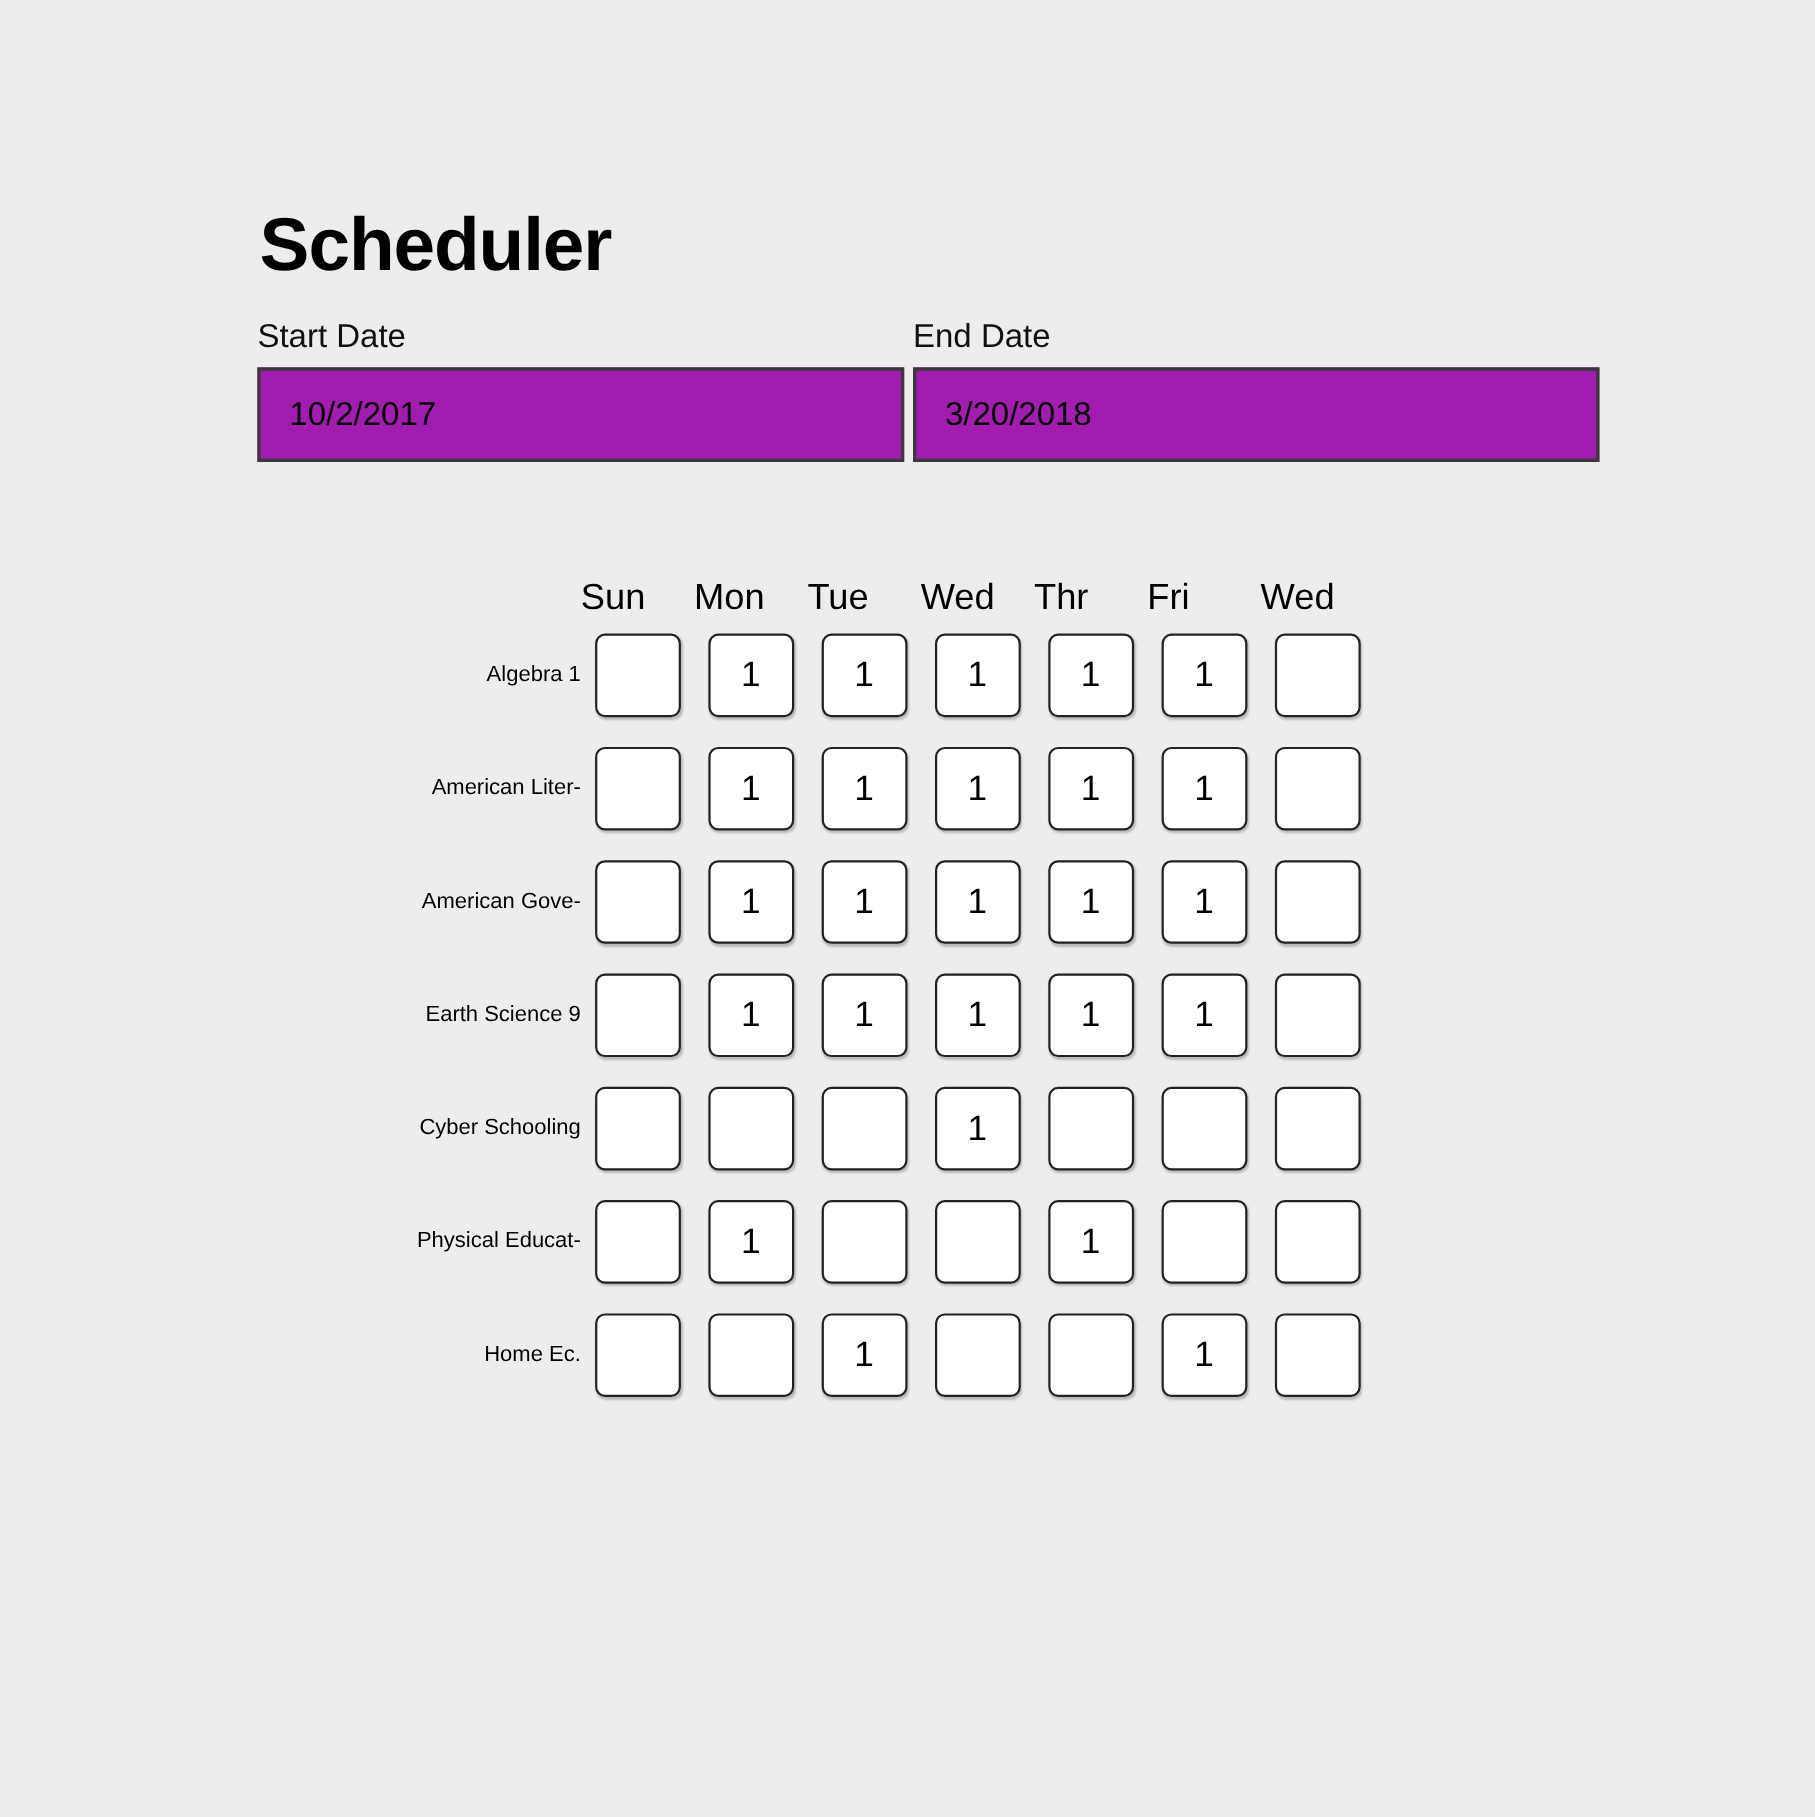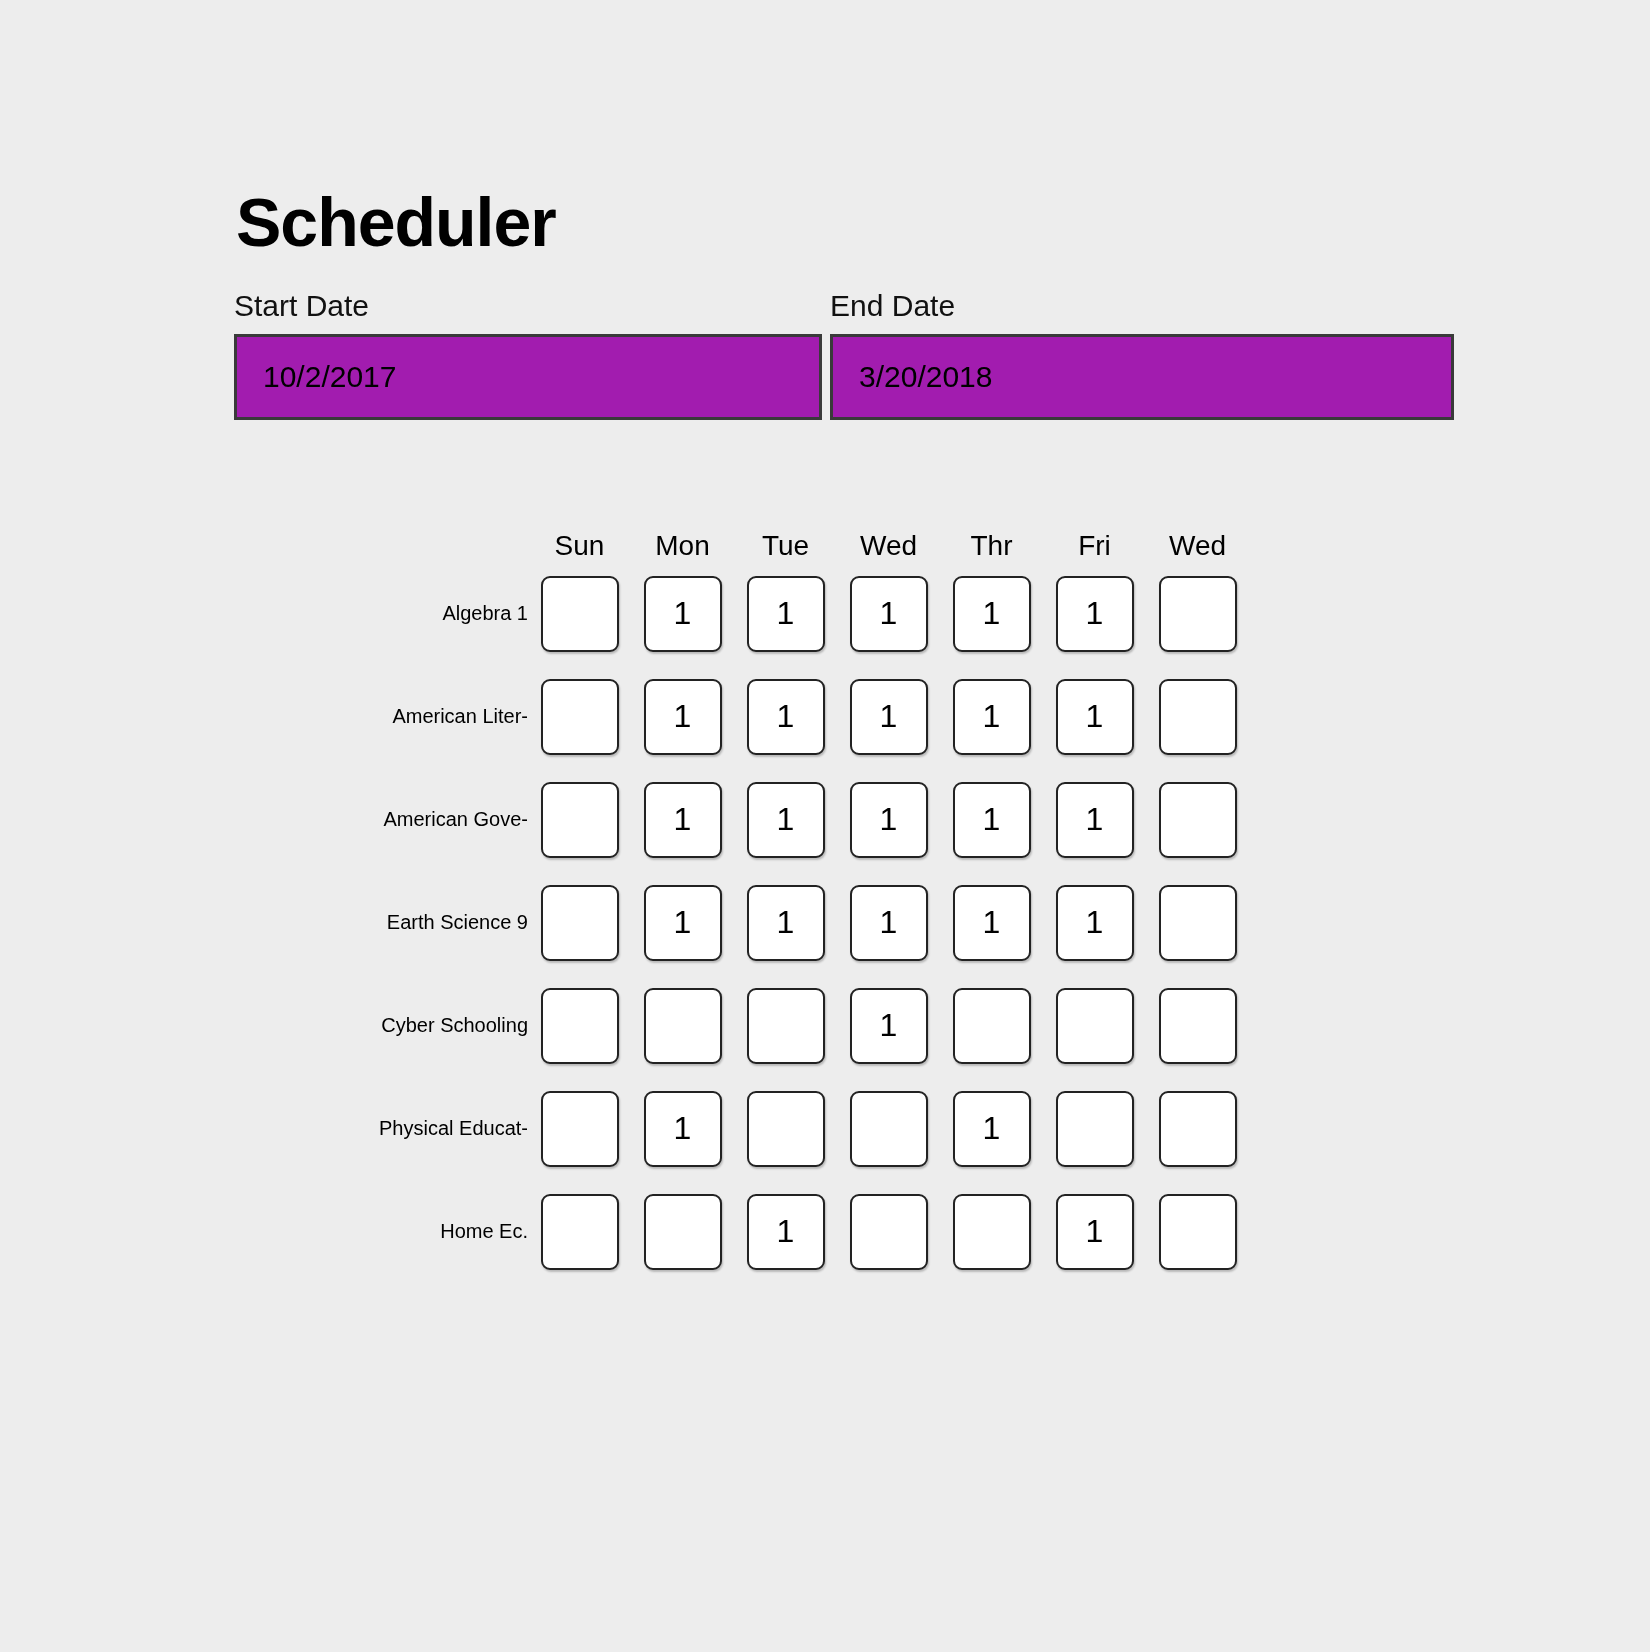--- a/index.html
+++ b/index.html
@@ -82,24 +82,24 @@
   }
 
   .corner-cell {
     width: 296px;
     height: 62px;
   }
 
   th.day-header {
     width: 103px;
     height: 62px;
-    font-size: 28px;
+    font-size: 33px;
     font-weight: normal;
     color: #000;
-    text-align: center;
+    text-align: left;
     vertical-align: bottom;
     padding-bottom: 6px;
   }
 
   td.row-label {
     width: 296px;
     height: 103px;
     text-align: right;
     vertical-align: middle;
     font-size: 20px;

